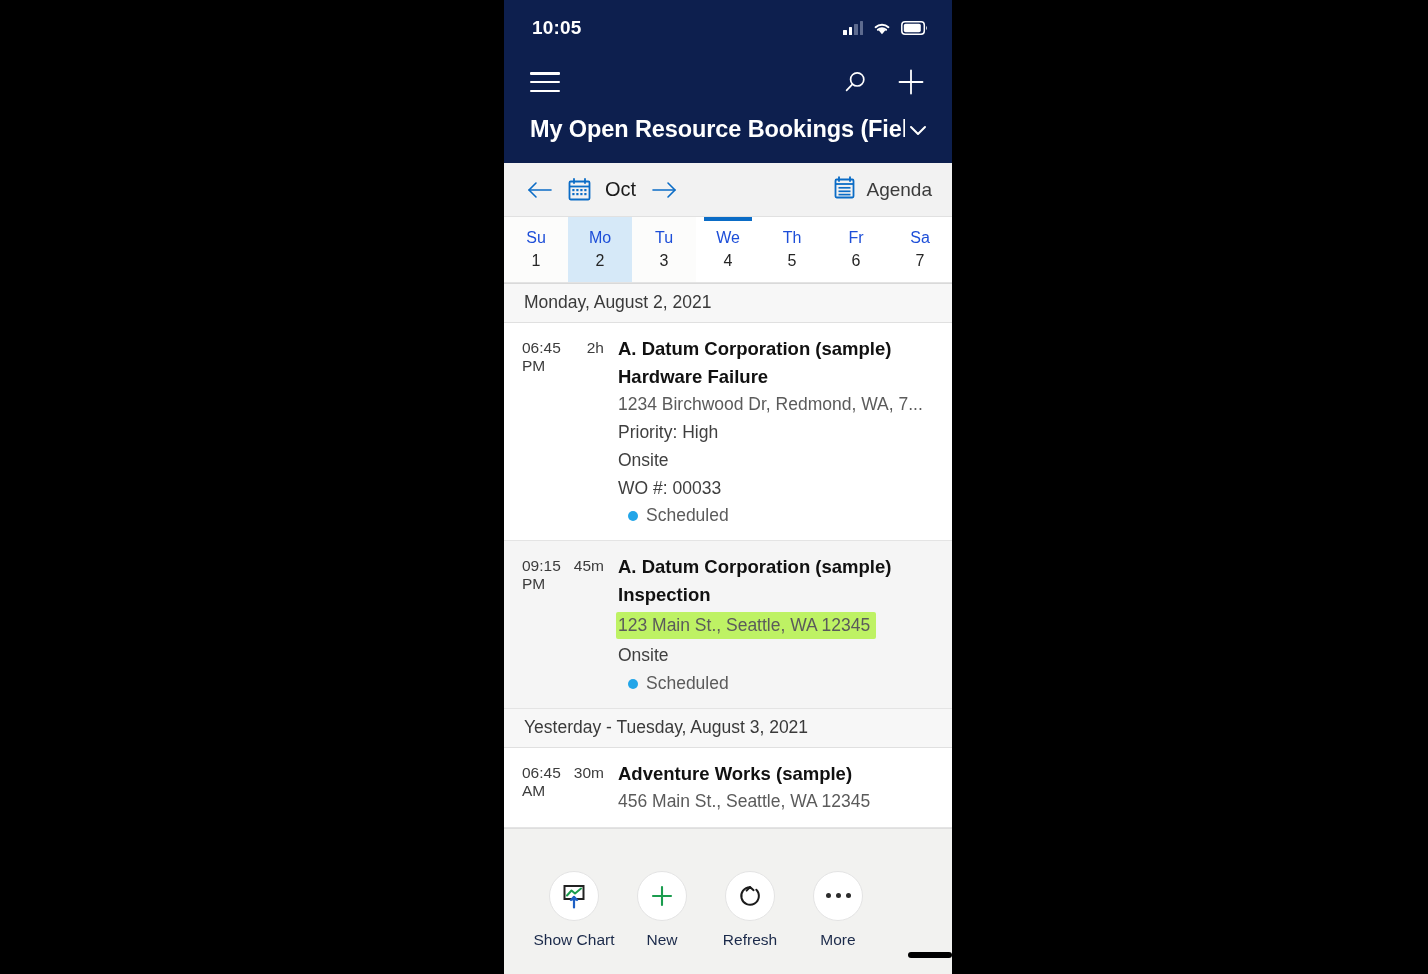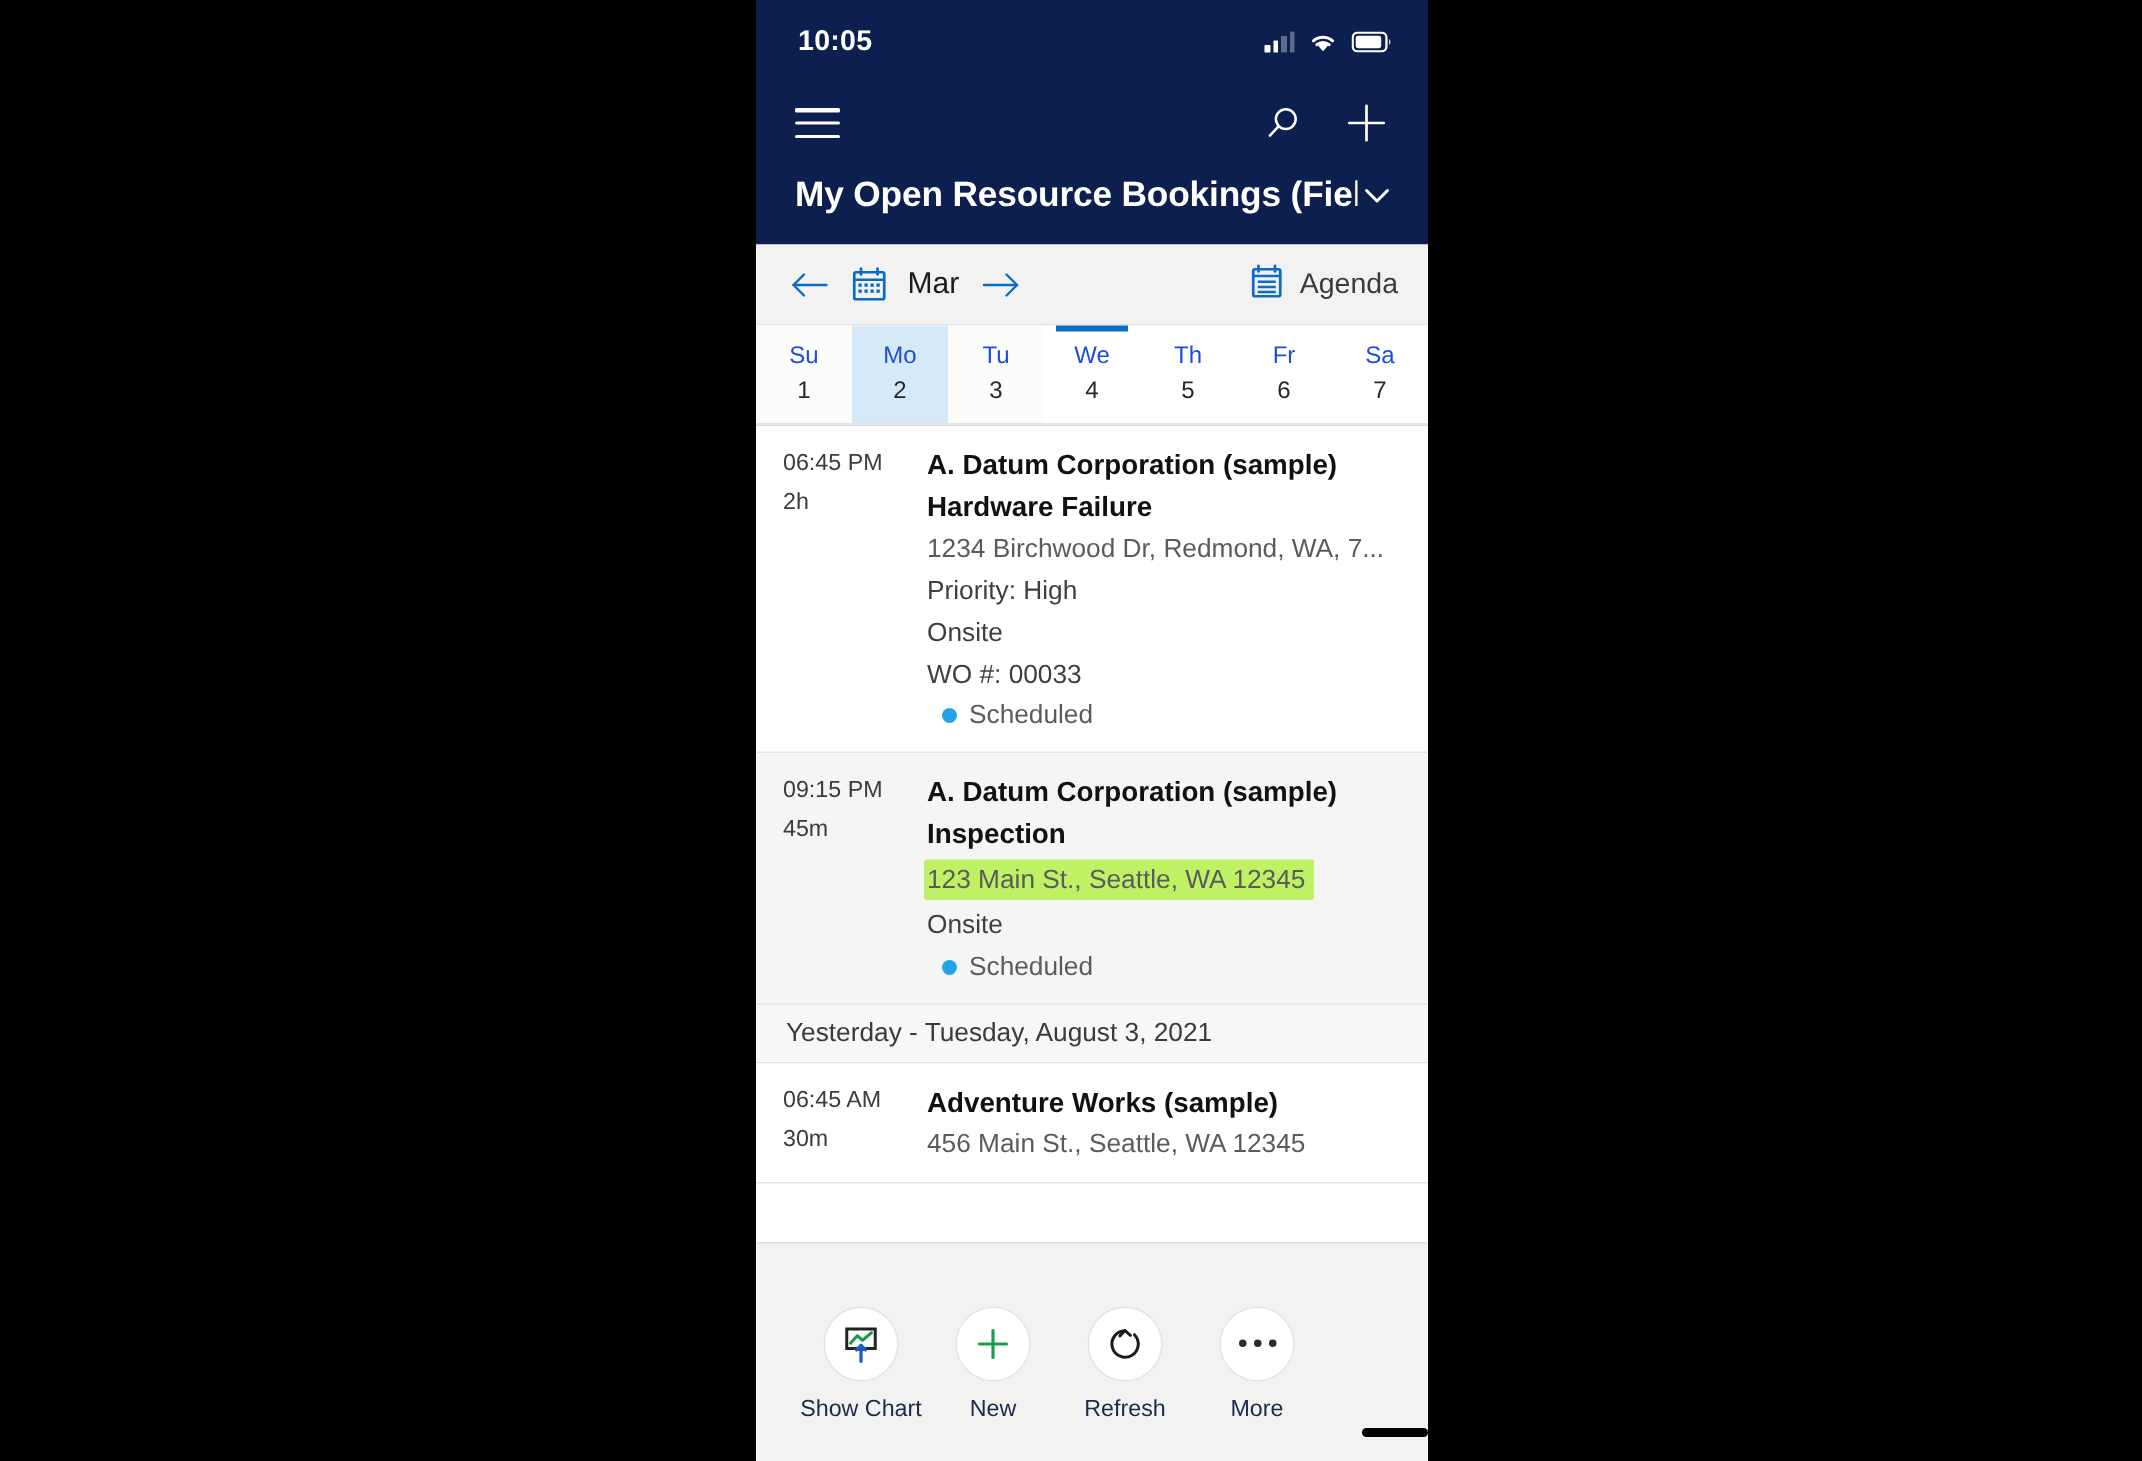--- a/index.html
+++ b/index.html
@@ -145,21 +145,21 @@
     background: #ffffff;
     border-bottom: 1px solid #e4e4e4;
     padding: 14px 16px 14px 0;
     cursor: pointer;
     position: relative;
   }
   .booking.pressed { background: #f5f5f5; }
   .booking .edge { width: 18px; flex: 0 0 18px; }
   .booking .timecol {
     width: 82px; flex: 0 0 82px;
-    display: flex; flex-direction: column; gap: 8px;
+    display: flex; gap: 8px;
     padding-top: 2px;
   }
   .booking .time { font-size: 15.5px; color: #3c3c3c; }
   .booking .dur  { font-size: 15.5px; color: #3c3c3c; }
   .booking .body { flex: 1 1 auto; display: flex; flex-direction: column; gap: 5px; padding-left: 14px; }
   .b-account { font-size: 18.5px; font-weight: bold; color: #111111; line-height: 1.25; }
   .b-incident { font-size: 18.5px; font-weight: bold; color: #111111; line-height: 1.25; }
   .b-line { font-size: 17.5px; color: #5b5b5b; line-height: 1.3; }
   .b-line.addr-hl {
     background: #bef264;
@@ -288,21 +288,21 @@
                 <rect x="8.3" y="11" width="2.2" height="2.2"></rect>
               <rect x="12.3" y="11" width="2.2" height="2.2"></rect>
                 <rect x="16.3" y="11" width="2.2" height="2.2"></rect>
               <rect x="4.3" y="15" width="2.2" height="2.2"></rect>
                 <rect x="8.3" y="15" width="2.2" height="2.2"></rect>
               <rect x="12.3" y="15" width="2.2" height="2.2"></rect>
                 <rect x="16.3" y="15" width="2.2" height="2.2"></rect>
             </g>
           </svg>
         </div>
-        <div class="month-label">Mar</div>
+        <div class="month-label">Oct</div>
         <div class="nav-arrow">
           <svg width="28" height="22" viewBox="0 0 28 22">
             <line x1="3" y1="11" x2="25" y2="11" stroke="#0b6cc6" stroke-width="1.6" stroke-linecap="round"></line>
             <polyline points="18,4 25,11 18,18" fill="none" stroke="#0b6cc6" stroke-width="1.6" stroke-linecap="round" stroke-linejoin="round"></polyline>
           </svg>
         </div>
       </div>
       <div class="calnav-right">
         <span>
           <svg width="23" height="23" viewBox="0 0 23 23">
@@ -345,20 +345,21 @@
           <span class="dow">Fr</span>
           <span class="dnum">6</span>
         </div>
         <div class="day">
           <span class="dow">Sa</span>
           <span class="dnum">7</span>
         </div>
       </div>
 
     <div class="agenda">
+        <div class="group-header">Monday, August 2, 2021</div>
         <div class="booking">
           <div class="edge"></div>
           <div class="timecol">
             <span class="time">06:45 PM</span>
             <span class="dur">2h</span>
           </div>
           <div class="body">
             <div class="b-account">A. Datum Corporation (sample)</div>
             <div class="b-incident">Hardware Failure</div>
             <div class="b-line">1234 Birchwood Dr, Redmond, WA, 7...</div>

